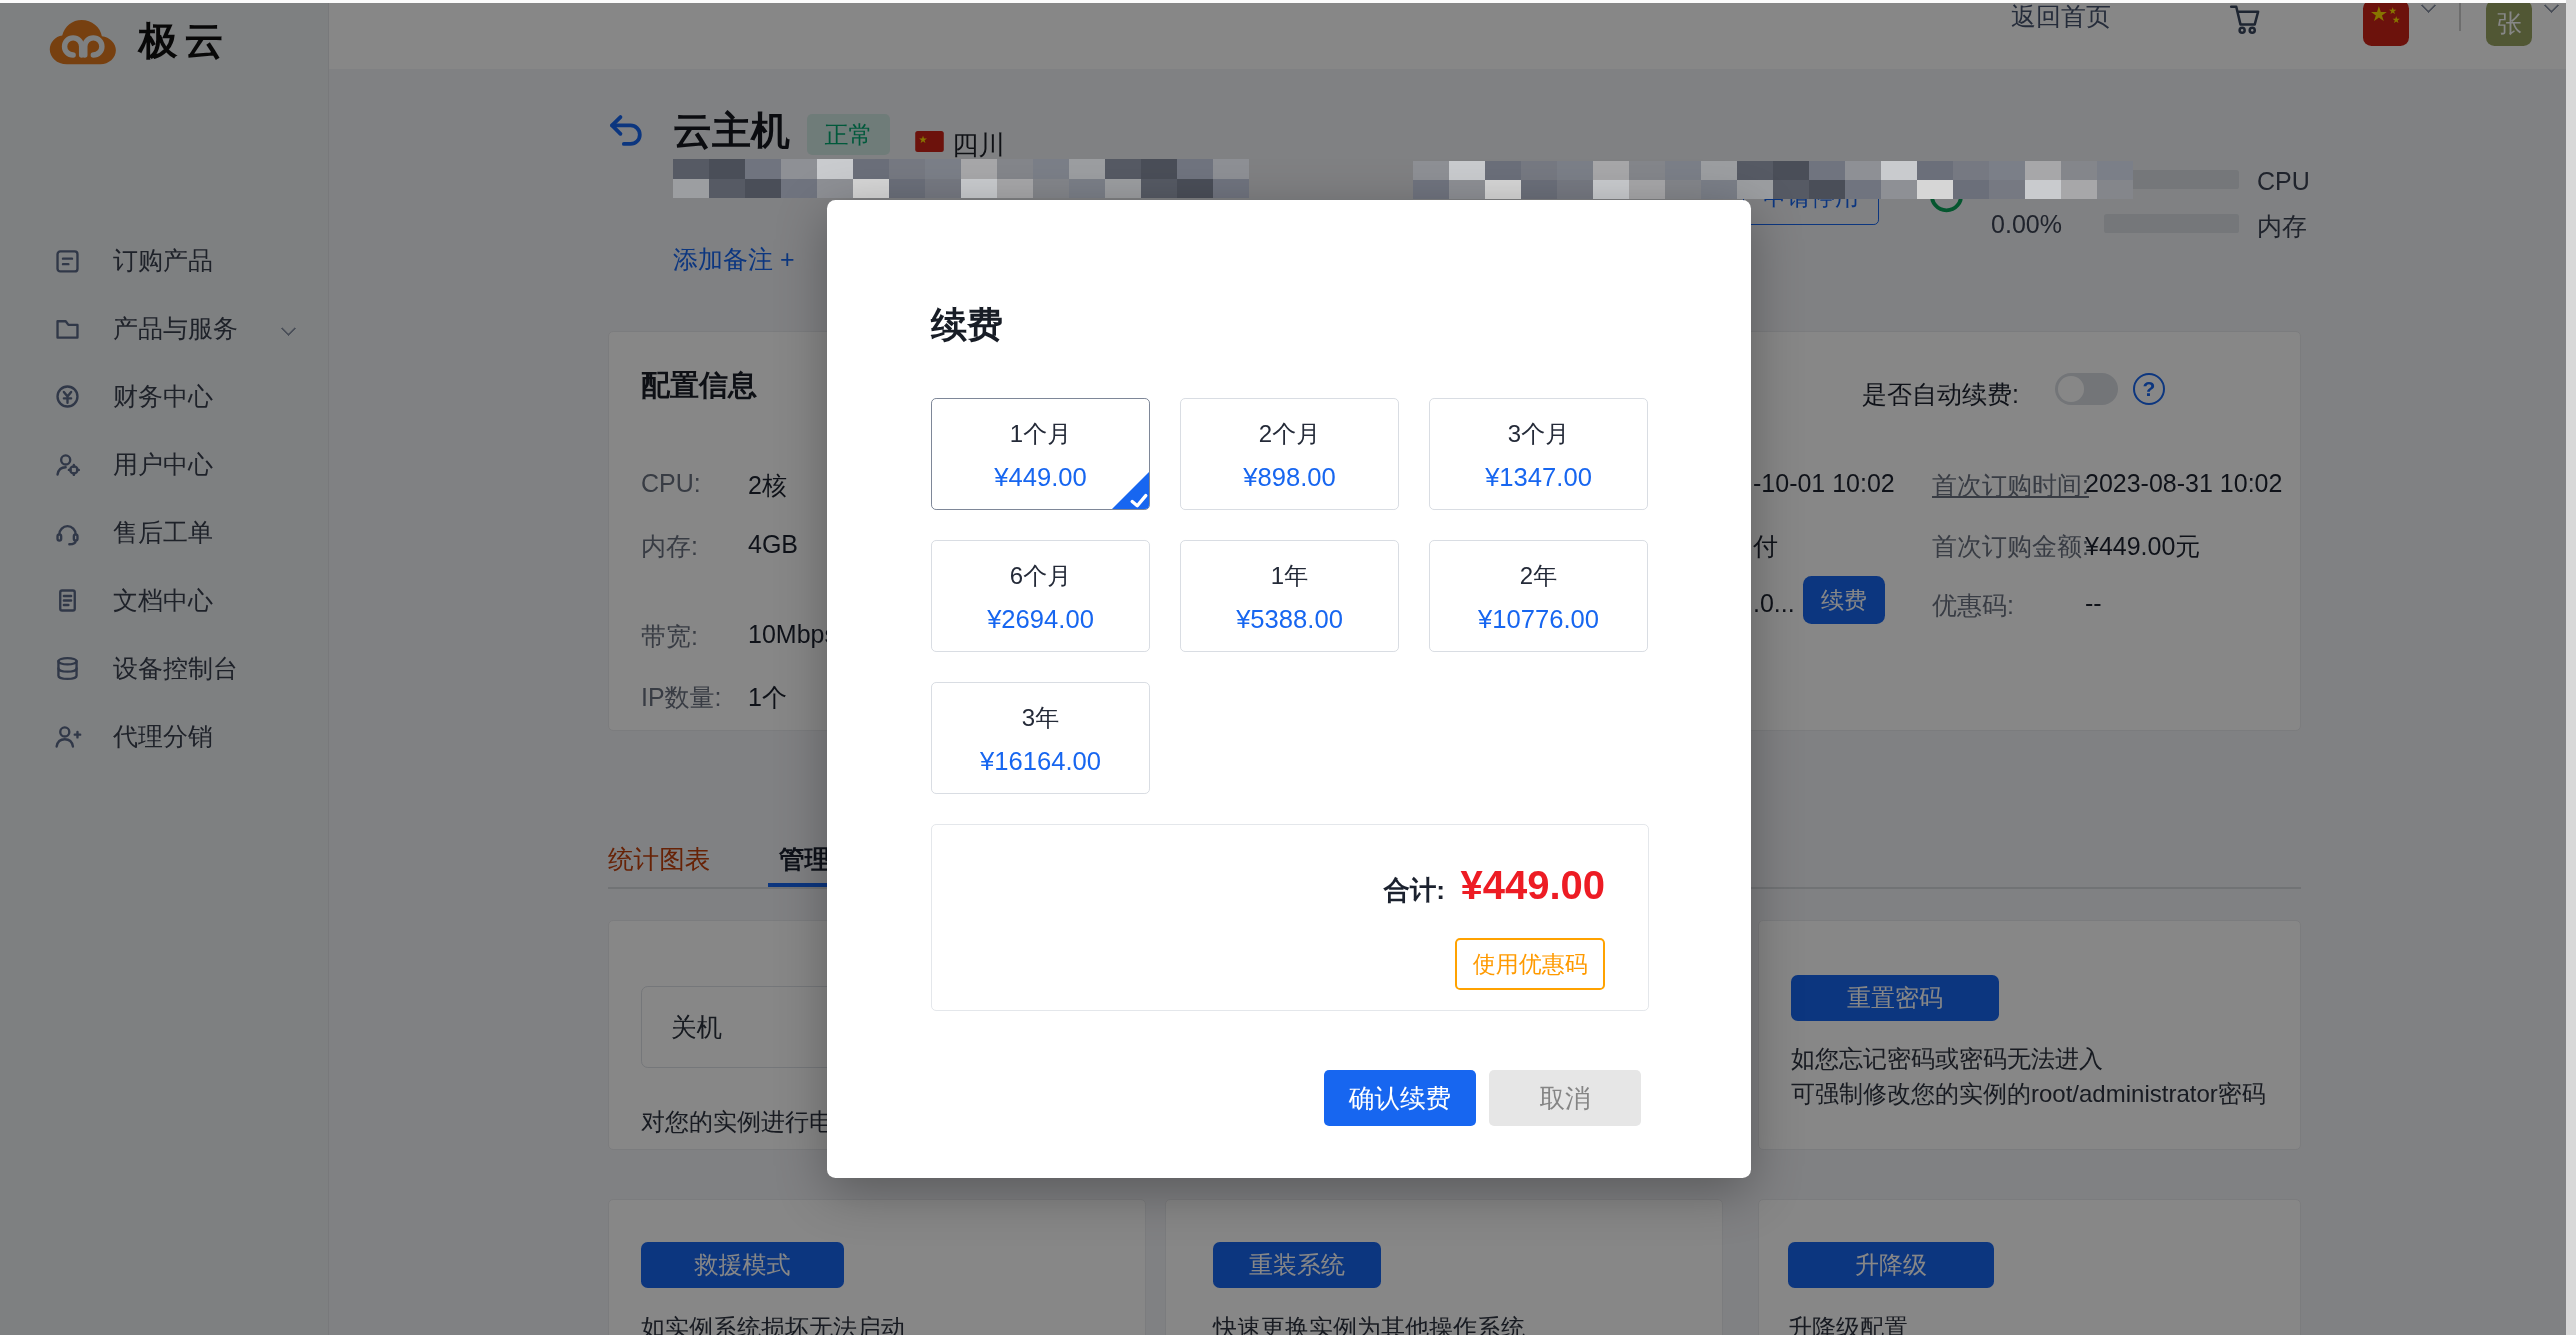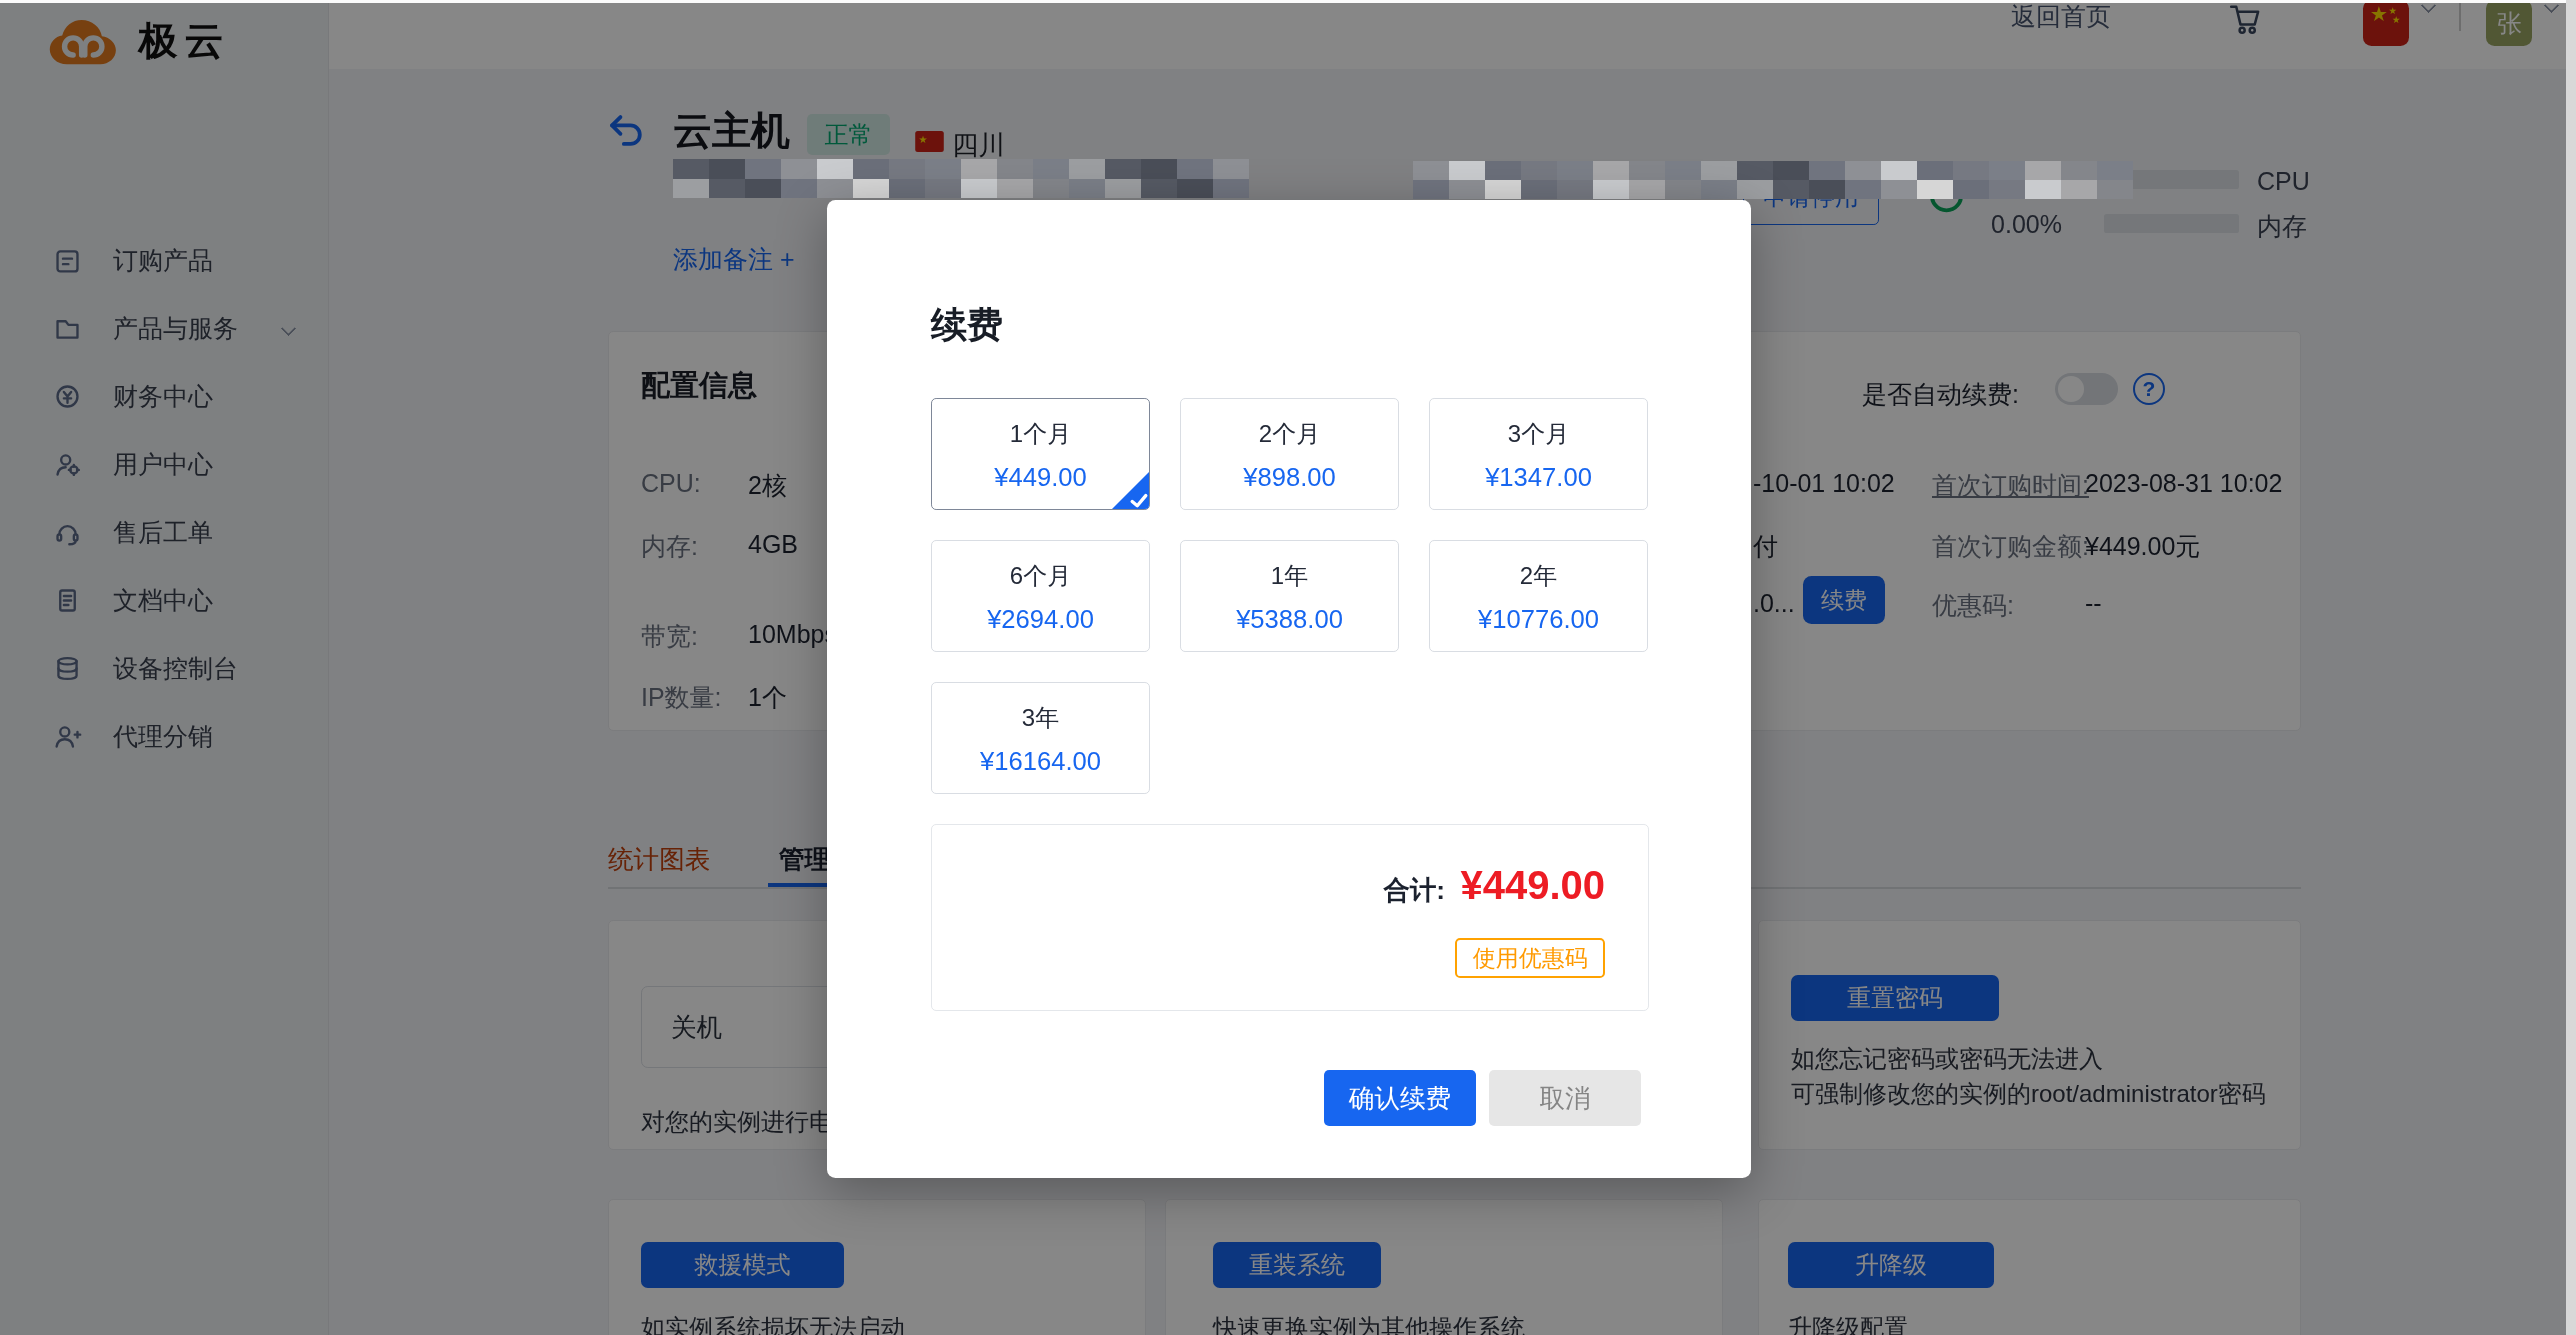--- a/index.html
+++ b/index.html
@@ -84,21 +84,21 @@
   .plans { position:absolute; left:104px; top:198px; width:718px; display:grid; grid-template-columns:repeat(3,219px); column-gap:30px; row-gap:30px; }
   .plan { position:relative; height:112px; border:1.7px solid #d9dde3; border-radius:5.1px; background:#fff; overflow:hidden; display:flex; flex-direction:column; align-items:center; padding-top:19px; gap:12.8px; cursor:pointer; }
   .plan.selected { border-color:#7e8798; }
   .plan-label { font-size:24px; color:#242a38; }
   .plan-price { font-size:25.6px; color:#1766f0; }
   .corner-check { position:absolute; right:-0.9px; bottom:-0.9px; }
   .summary { position:absolute; left:104px; top:624px; width:718px; height:187px; border:1.7px solid #e4e7eb; border-radius:5.1px; }
   .total-row { position:absolute; right:43px; top:38px; display:flex; align-items:baseline; gap:15.3px; }
   .total-label { font-size:26.4px; font-weight:bold; color:#1b212e; }
   .total-price { font-size:40px; font-weight:bold; color:#ed1c24; }
-  .coupon-btn { position:absolute; right:43px; top:113px; height:40px; padding:0 15.3px; border:2.6px solid #ffa200; color:#ff9a00; background:#fff; font-size:23px; border-radius:5.1px; display:flex; align-items:center; cursor:pointer; }
+  .coupon-btn { position:absolute; right:43px; top:113px; height:52px; padding:0 15.3px; border:2.6px solid #ffa200; color:#ff9a00; background:#fff; font-size:23px; border-radius:5.1px; display:flex; align-items:center; cursor:pointer; }
   .confirm-btn { position:absolute; left:497px; top:870px; width:152px; height:56px; background:#1766f0; color:#fff; font-size:25.6px; border:none; border-radius:5.1px; cursor:pointer; }
   .cancel-btn { position:absolute; left:662px; top:870px; width:152px; height:56px; background:#e6e6e6; color:#858585; font-size:25.6px; border:none; border-radius:5.1px; cursor:pointer; }
 </style>
 </head>
 <body>
 
 <div id="app">
 
   <div class="sidebar">
     <div class="logo">

